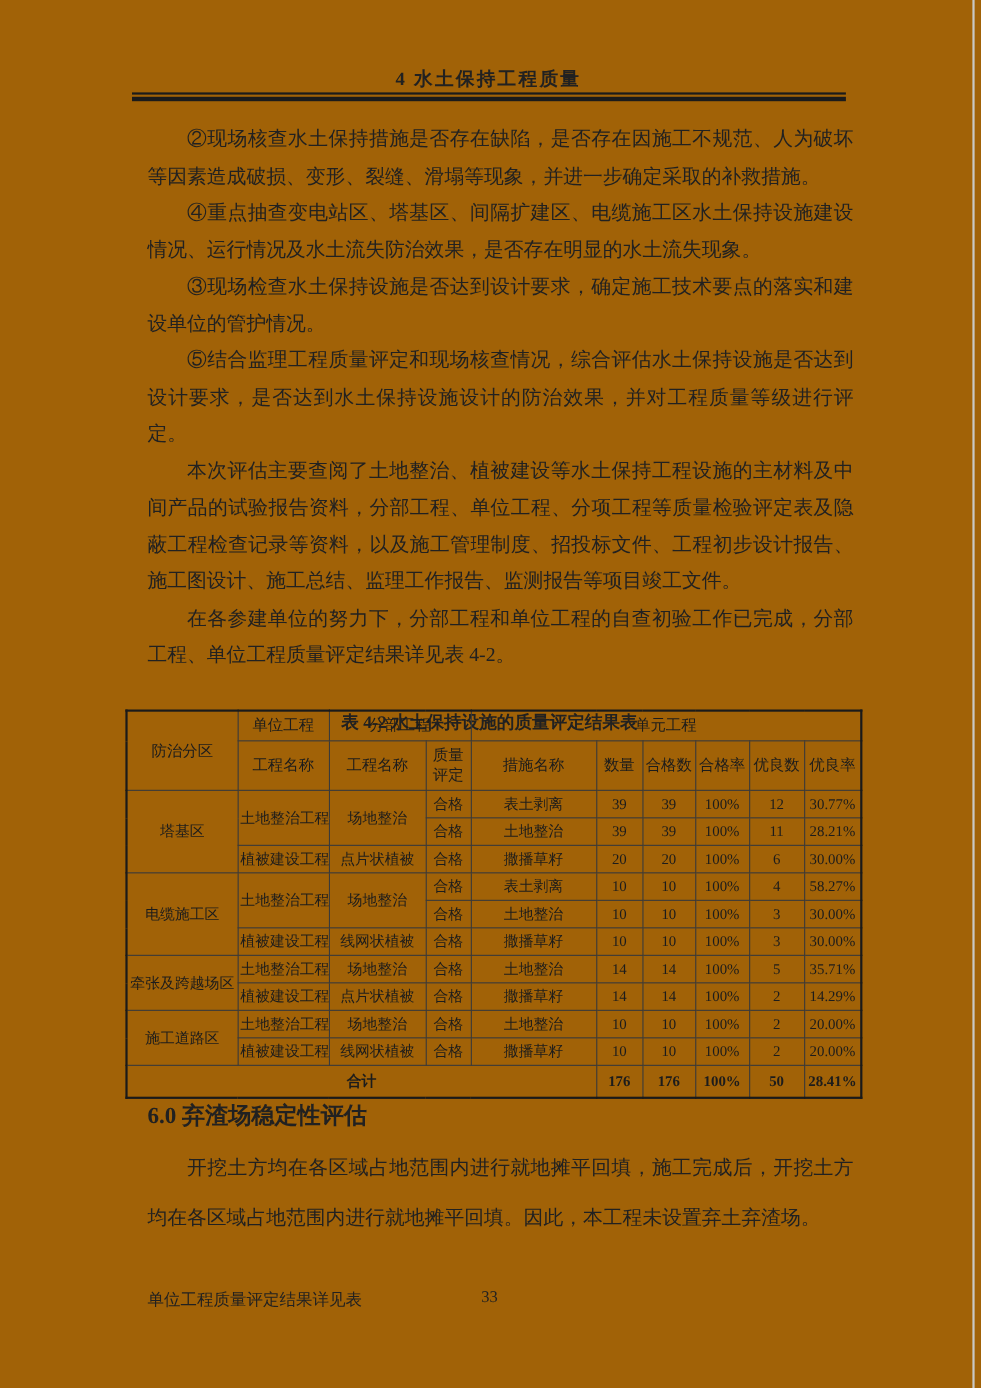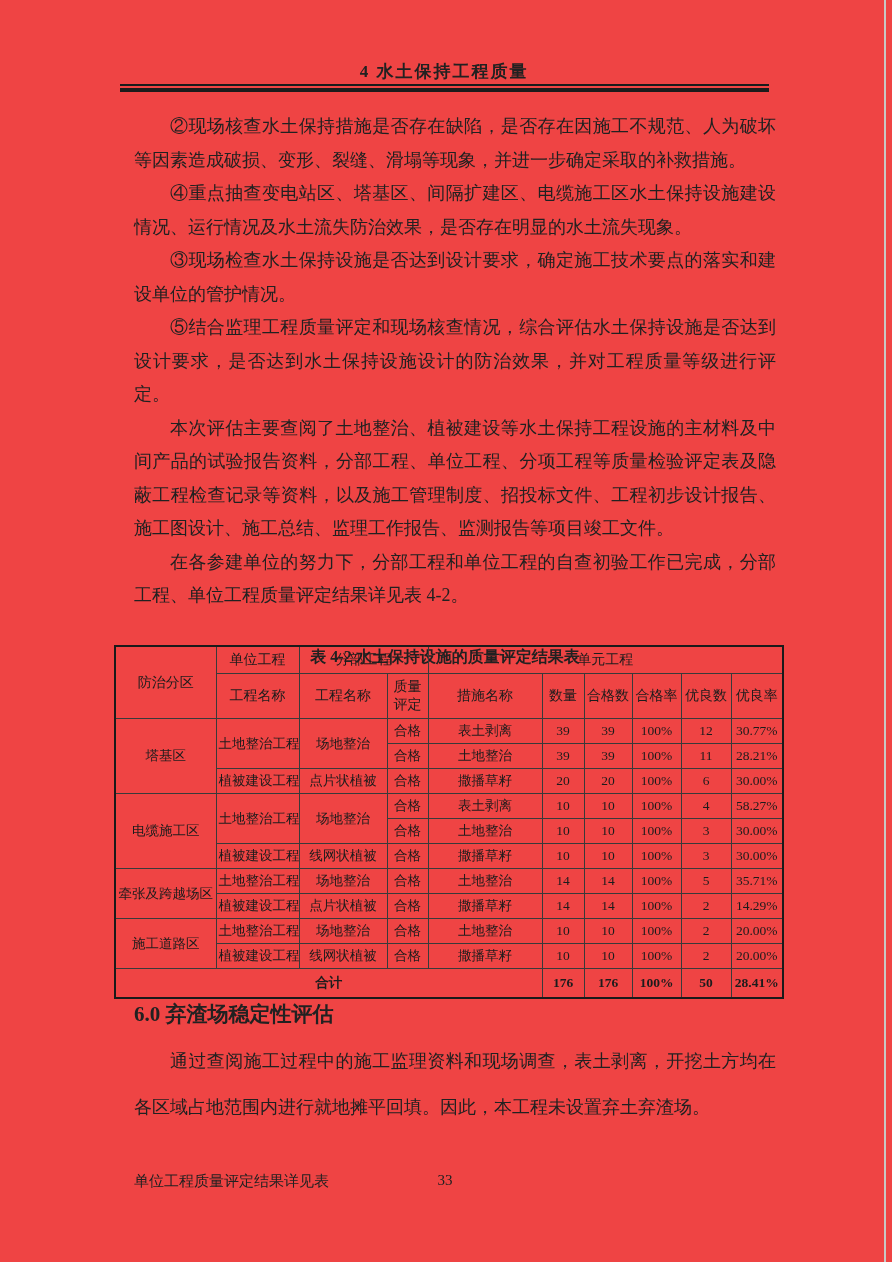--- a/index.html
+++ b/index.html
@@ -4,21 +4,21 @@
 <style>
   html, body {
     margin: 0;
     padding: 0;
     background: #f3f3f1;
   }
   .page {
     position: relative;
     width: 892px;
     height: 1262px;
-    background: #ef4444;
+    background: #a16207;
     font-family: "Liberation Serif", "DejaVu Serif", serif;
     color: #212121;
     overflow: hidden;
   }
   .page-edge {
     position: absolute;
     top: 0;
     bottom: 0;
     right: 6px;
     width: 2px;
@@ -305,21 +305,21 @@
         <td>100%</td>
         <td>50</td>
         <td>28.41%</td>
       </tr>
     </tbody>
   </table>
 
   <div class="section-heading">6.0 弃渣场稳定性评估</div>
 
   <div class="closing-text">
-    <p>通过查阅施工过程中的施工监理资料和现场调查，表土剥离，开挖土方均在各区域占地范围内进行就地摊平回填。因此，本工程未设置弃土弃渣场。</p>
+    <p>开挖土方均在各区域占地范围内进行就地摊平回填，施工完成后，开挖土方均在各区域占地范围内进行就地摊平回填。因此，本工程未设置弃土弃渣场。</p>
   </div>
 
   <div class="footer-page-number">33</div>
   <div class="footer-company">单位工程质量评定结果详见表</div>
 
   <div class="page-edge"></div>
 
 </div>
 
 </body></html>

